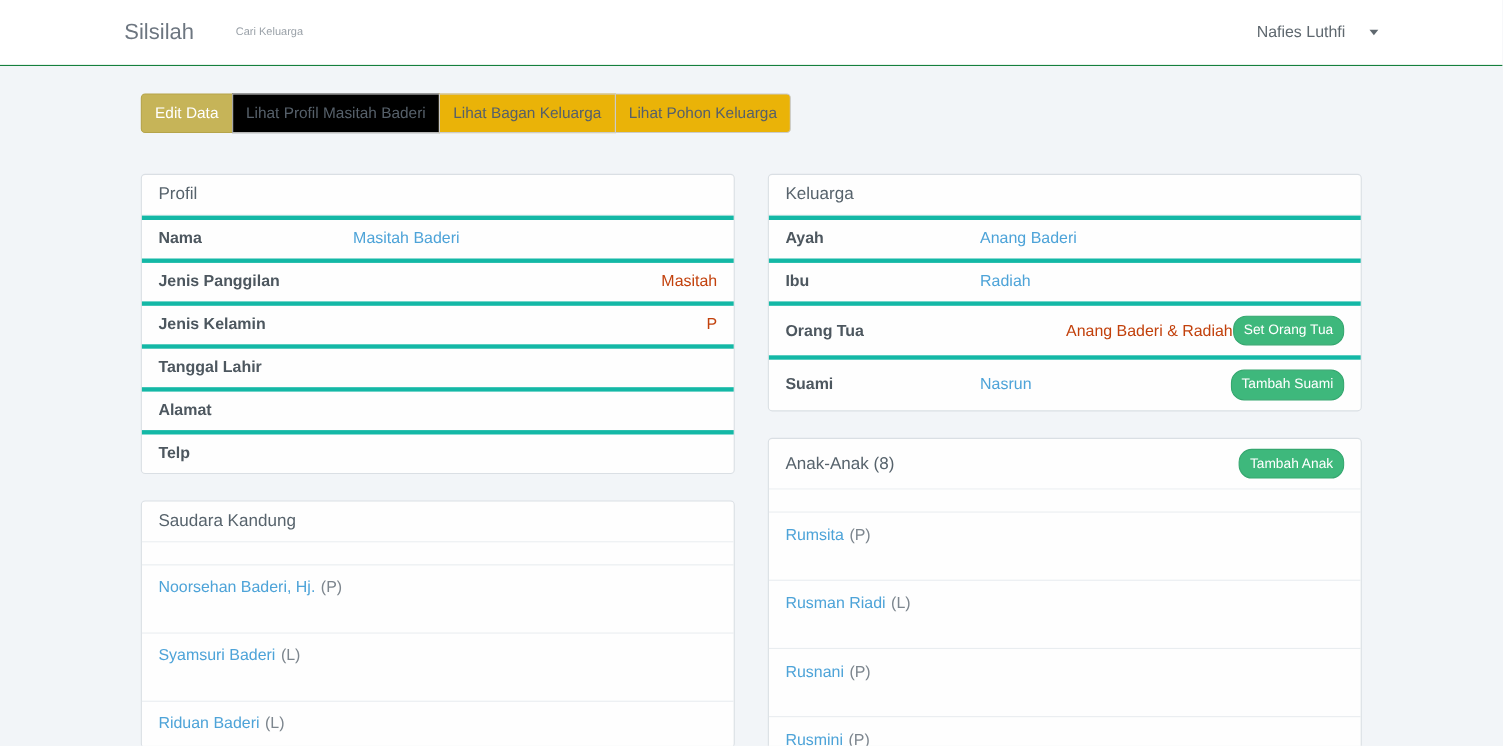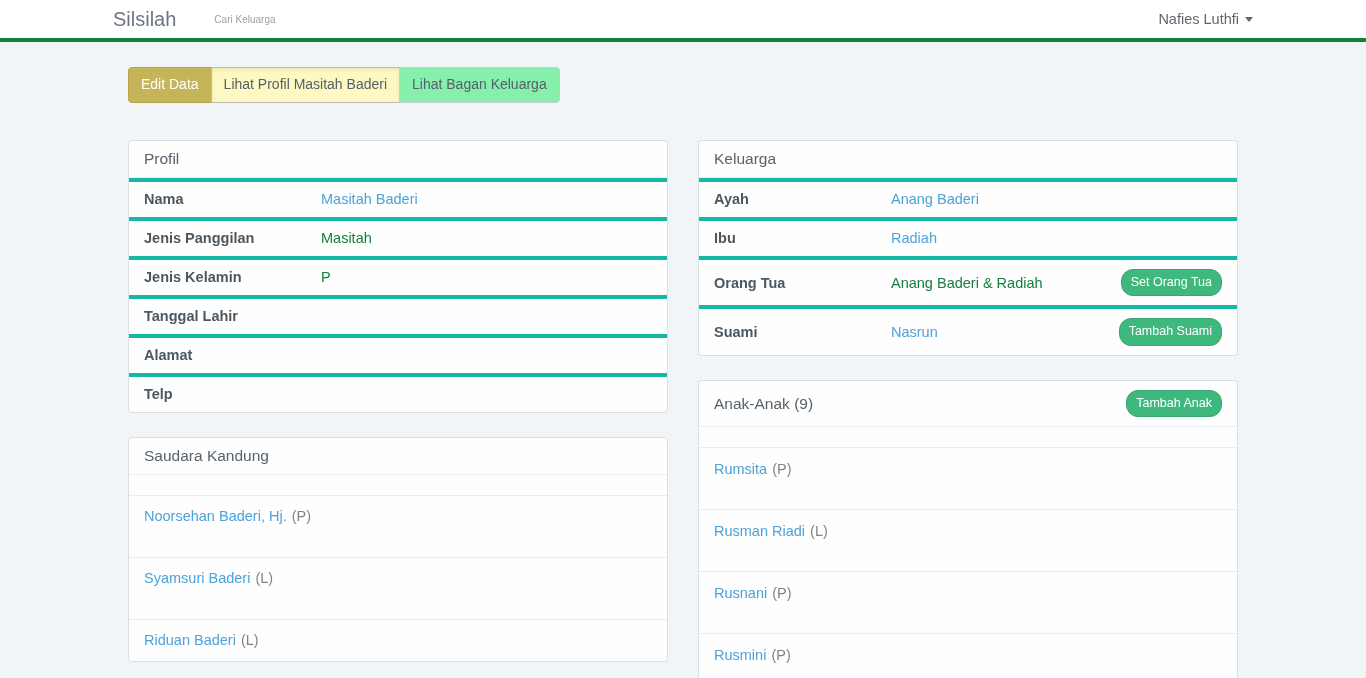--- a/index.html
+++ b/index.html
@@ -6,23 +6,23 @@
   html, body { width: 1366px; height: 678px; overflow: hidden; }
   body {
     font-family: "Liberation Sans", "DejaVu Sans", sans-serif;
     background: #f2f5f8;
     color: #5a646d;
     font-size: 14.5px;
   }
 
   
   .navbar {
-    height: 42px;
+    height: 60px;
     background: #ffffff;
-    border-bottom: 4px solid #15803d;
+    border-bottom: 1px solid #15803d;
   }
   .navbar-inner {
     width: 1170px;
     margin: 0 auto;
     padding: 0 15px;
     height: 100%;
     display: flex;
     align-items: center;
   }
   .brand {
@@ -38,21 +38,21 @@
     text-decoration: none;
     cursor: pointer;
   }
   .nav-right { margin-left: auto; display: flex; align-items: center; }
   .user-menu {
     font-size: 14.5px;
     color: #5f686f;
     text-decoration: none;
     display: flex;
     align-items: center;
-    gap: 6px;
+    gap: 22px;
     cursor: pointer;
   }
   .caret {
     width: 0; height: 0;
     border-left: 4px solid transparent;
     border-right: 4px solid transparent;
     border-top: 5px solid #5f686f;
     display: inline-block;
   }
 
@@ -81,37 +81,37 @@
     font-weight: 400;
     margin-left: 6px;
   }
 
   
   .btn-group { display: flex; justify-content: flex-end; }
   .btn {
     font-family: inherit;
     font-size: 14px;
     padding: 7px 12px;
-    background: #86efac;
+    background: #eab308;
     border: 1px solid #cbcbcb;
     color: #56606a;
     cursor: pointer;
     margin-left: -1px;
     line-height: 1.42;
     white-space: nowrap;
   }
   .btn:first-child { border-radius: 4px 0 0 4px; margin-left: 0; }
   .btn:last-child { border-radius: 0 4px 4px 0; }
   .btn-warning {
     background: #c6b458;
     border-color: #b5a44a;
     color: #ffffff;
   }
   .btn-active {
-    background: #fef9c3;
+    background: #000000;
     border-color: #b8b8b8;
     box-shadow: inset 0 2px 4px rgba(0,0,0,0.08);
   }
 
   
   .row-cols { display: flex; }
   .col { width: 50%; padding: 0 15px; }
 
   
   .panel {
@@ -138,21 +138,21 @@
     padding: 9px 15px;
     border-top: 4px solid #14b8a6;
     min-height: 39px;
   }
   .data-row:first-of-type { border-top: none; }
   .row-label {
     flex: 0 0 177px;
     font-weight: bold;
     color: #4d575f;
   }
-  .row-value { color: #15803d; flex: 1 1 auto; }
+  .row-value { color: #c2410c; flex: 1 1 auto; text-align: right; }
   a.link { color: #4da3d8; text-decoration: none; cursor: pointer; }
 
   
   .list-row {
     display: flex;
     align-items: center;
     padding: 11px 15px;
     border-top: 1px solid #e9edf0;
     min-height: 42px;
     margin-top: 20px;
@@ -191,20 +191,21 @@
   </div>
 </nav>
 
 <div class="container">
 
   <div class="page-header">
     <div class="btn-group">
       <button class="btn btn-warning">Edit Data</button>
       <button class="btn btn-active">Lihat Profil Masitah Baderi</button>
       <button class="btn">Lihat Bagan Keluarga</button>
+      <button class="btn">Lihat Pohon Keluarga</button>
     </div>
   </div>
 
   <div class="row-cols">
 
     <div class="col">
 
       <div class="panel">
         <div class="panel-heading">
           <span>Profil</span>
@@ -279,21 +280,21 @@
           <span class="row-label">Suami</span>
           <a class="link">Nasrun</a>
           <span class="row-btn-wrap">
             <button class="btn-success">Tambah Suami</button>
           </span>
         </div>
       </div>
 
       <div class="panel">
         <div class="panel-heading">
-          <span>Anak-Anak (9)</span>
+          <span>Anak-Anak (8)</span>
           <button class="btn-success">Tambah Anak</button>
         </div>
         <div class="list-row">
           <a class="link">Rumsita</a>
           <span class="gender">(P)</span>
         </div>
         <div class="list-row">
           <a class="link">Rusman Riadi</a>
           <span class="gender">(L)</span>
         </div>

